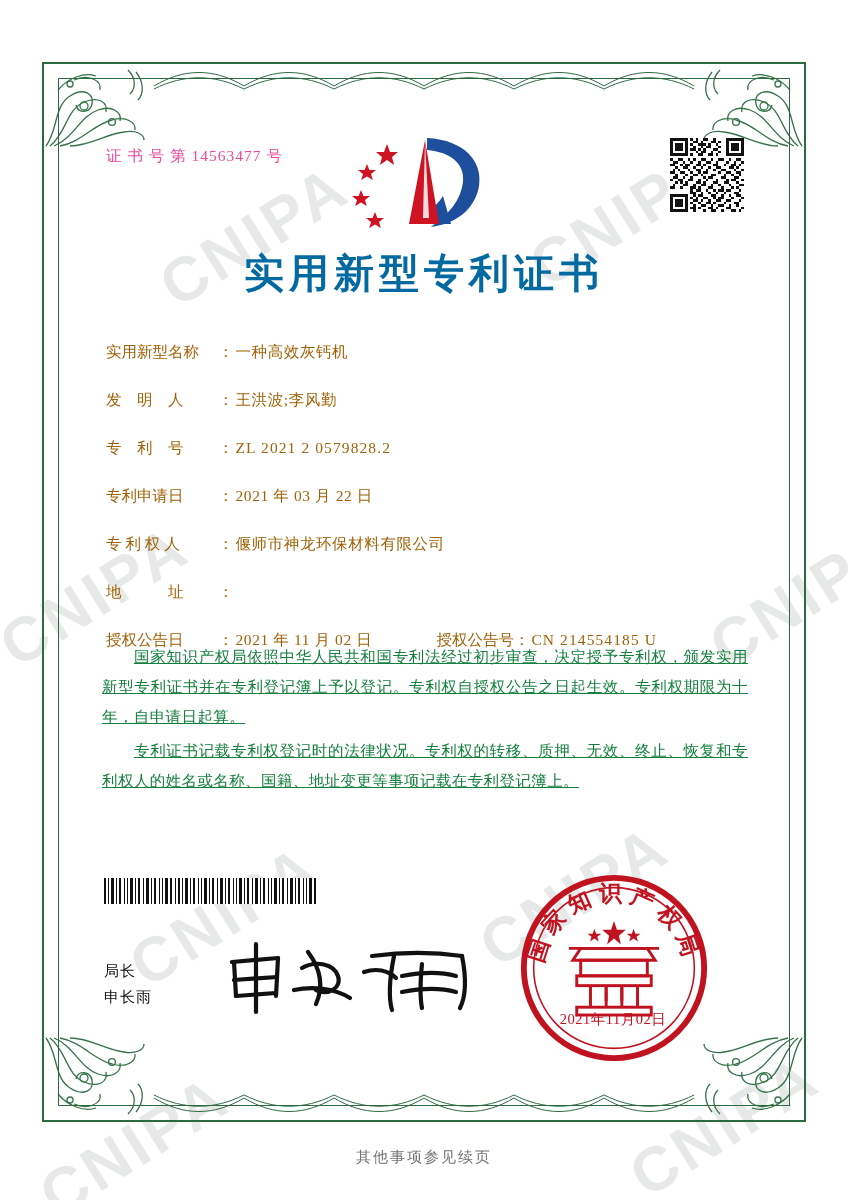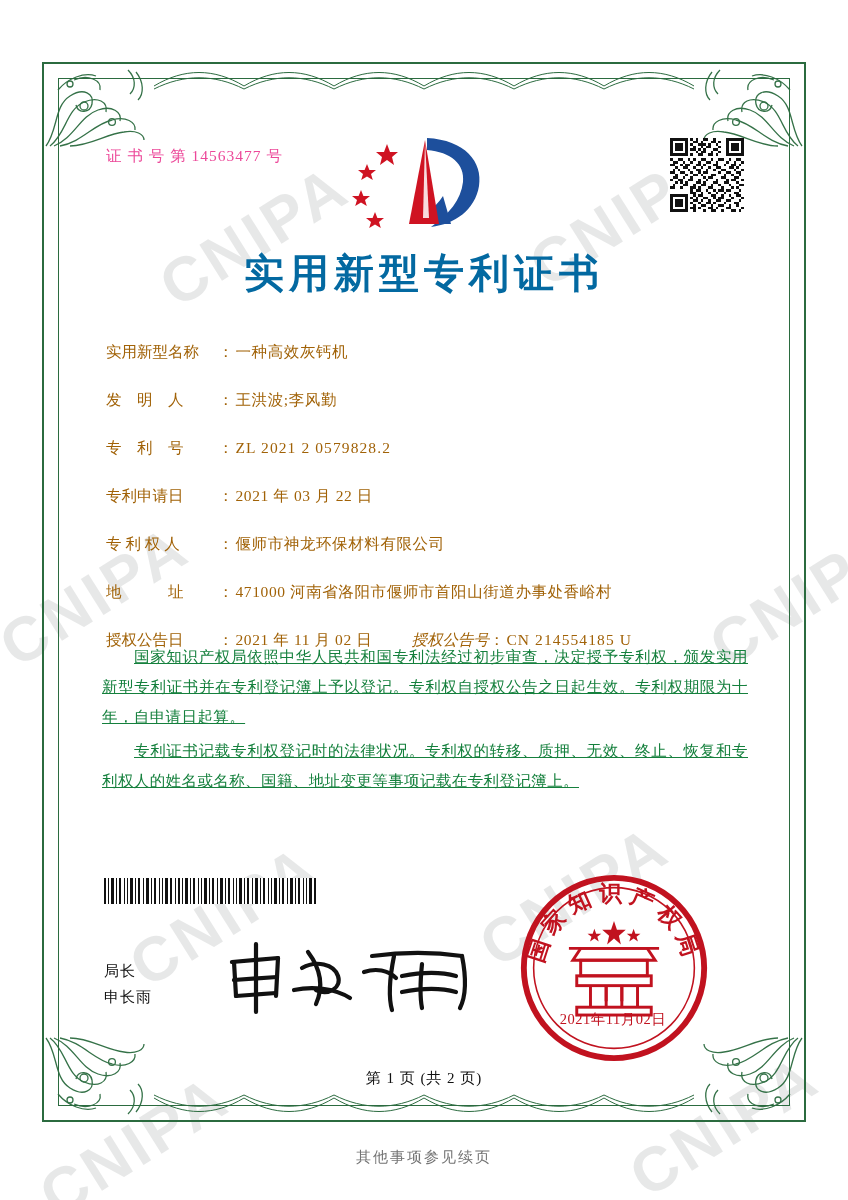--- a/index.html
+++ b/index.html
@@ -144,22 +144,21 @@
     margin: 0 2px 0 0;
   }
   .field-value {
     letter-spacing: .6px;
   }
   .field-value.mono {
     font-family: "Liberation Serif", "DejaVu Serif", serif;
     letter-spacing: 1.1px;
   }
   .field-row.dual .second-label {
-    margin-left: 39px;
-    font-style: italic;
+    margin-left: 64px;
   }
 
   .paragraphs {
     position: absolute;
     left: 4px;
     right: 2px;
     top: 524px;
     font-size: 15.5px;
     line-height: 30px;
     color: #15803d;
@@ -591,21 +590,20 @@
 
       <div class="field-row">
         <span class="field-label">专 利 权 人</span>
         <span class="field-colon">：</span>
         <span class="field-value">偃师市神龙环保材料有限公司</span>
       </div>
 
       <div class="field-row">
         <span class="field-label">地　　　址</span>
         <span class="field-colon">：</span>
-        <span class="field-value">471000 河南省洛阳市偃师市首阳山街道办事处香峪村</span>
       </div>
 
       <div class="field-row dual">
         <span class="field-label">授权公告日</span>
         <span class="field-colon">：</span>
         <span class="field-value">2021 年 11 月 02 日</span>
         <span class="second-label">授权公告号</span>
         <span class="field-colon">：</span>
         <span class="field-value mono">CN 214554185 U</span>
       </div>
@@ -729,17 +727,16 @@
       <defs>
         <path id="sealArc" d="M 28 104 A 72 72 0 0 1 172 104"></path>
       </defs>
       <text font-family="'Liberation Serif','DejaVu Serif',serif" font-size="23" font-weight="700" fill="#c1121f" letter-spacing="7">
         <textPath href="#sealArc" startOffset="50%" text-anchor="middle">国家知识产权局</textPath>
       </text>
     </svg>
 
     <div class="seal-date">2021年11月02日</div>
 
-    <div class="page-no">第 1 页 (共 2 页)</div>
   </div>
 </div>
 
 <div class="footer-note">其他事项参见续页</div>
 
 </body></html>

